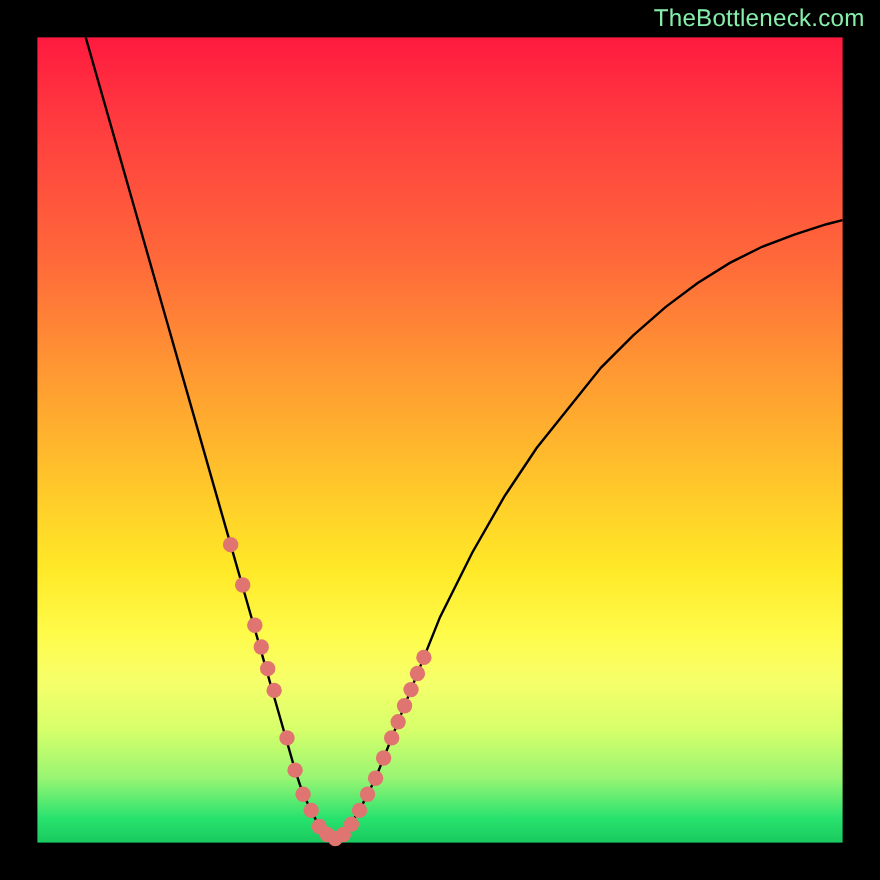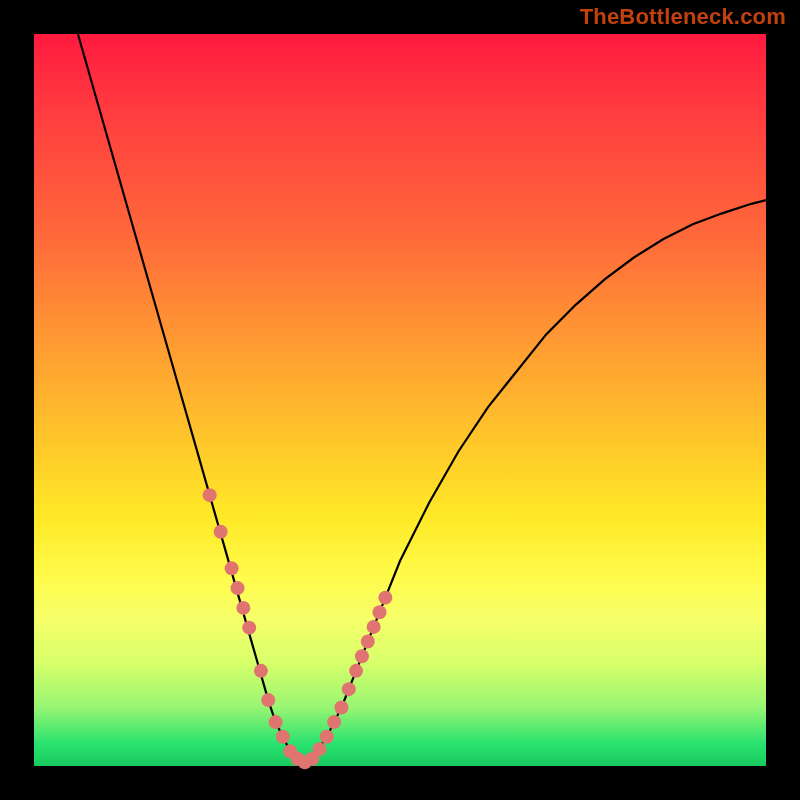--- a/index.html
+++ b/index.html
@@ -9,22 +9,22 @@
     width: 800px;
     height: 800px;
     background: #000;
   }
   .watermark {
     position: absolute;
     top: 4px;
     right: 14px;
     font-family: Arial, Helvetica, sans-serif;
     font-size: 22px;
-    font-weight: 700;
-    color: #c2410c;
+    font-weight: 400;
+    color: #86efac;
     letter-spacing: 0.2px;
     z-index: 10;
   }
   .plot-area {
     position: absolute;
     left: 34px;
     top: 34px;
     width: 732px;
     height: 732px;
     

